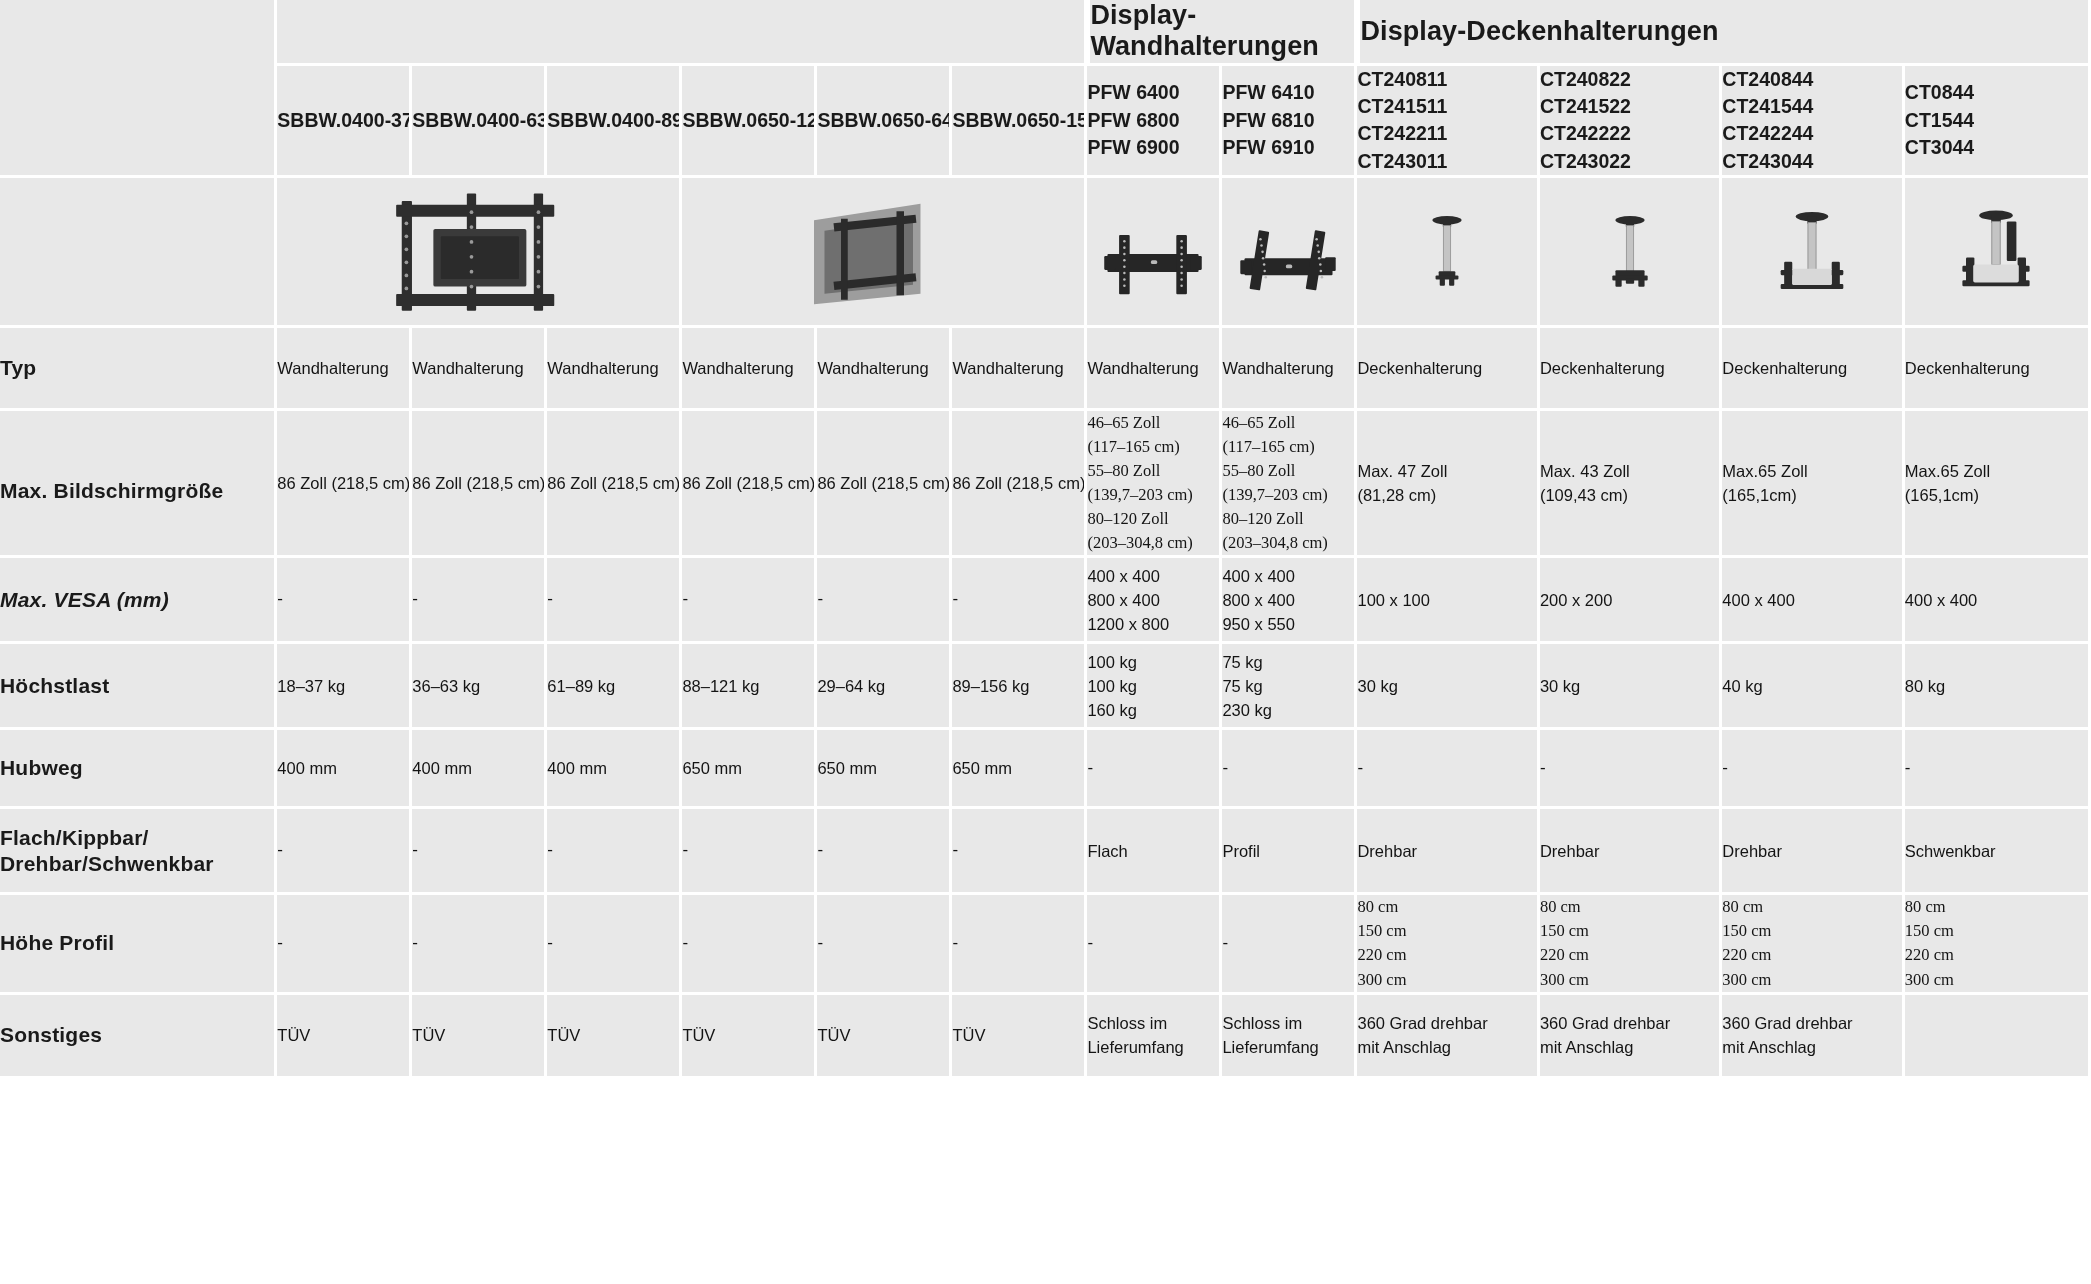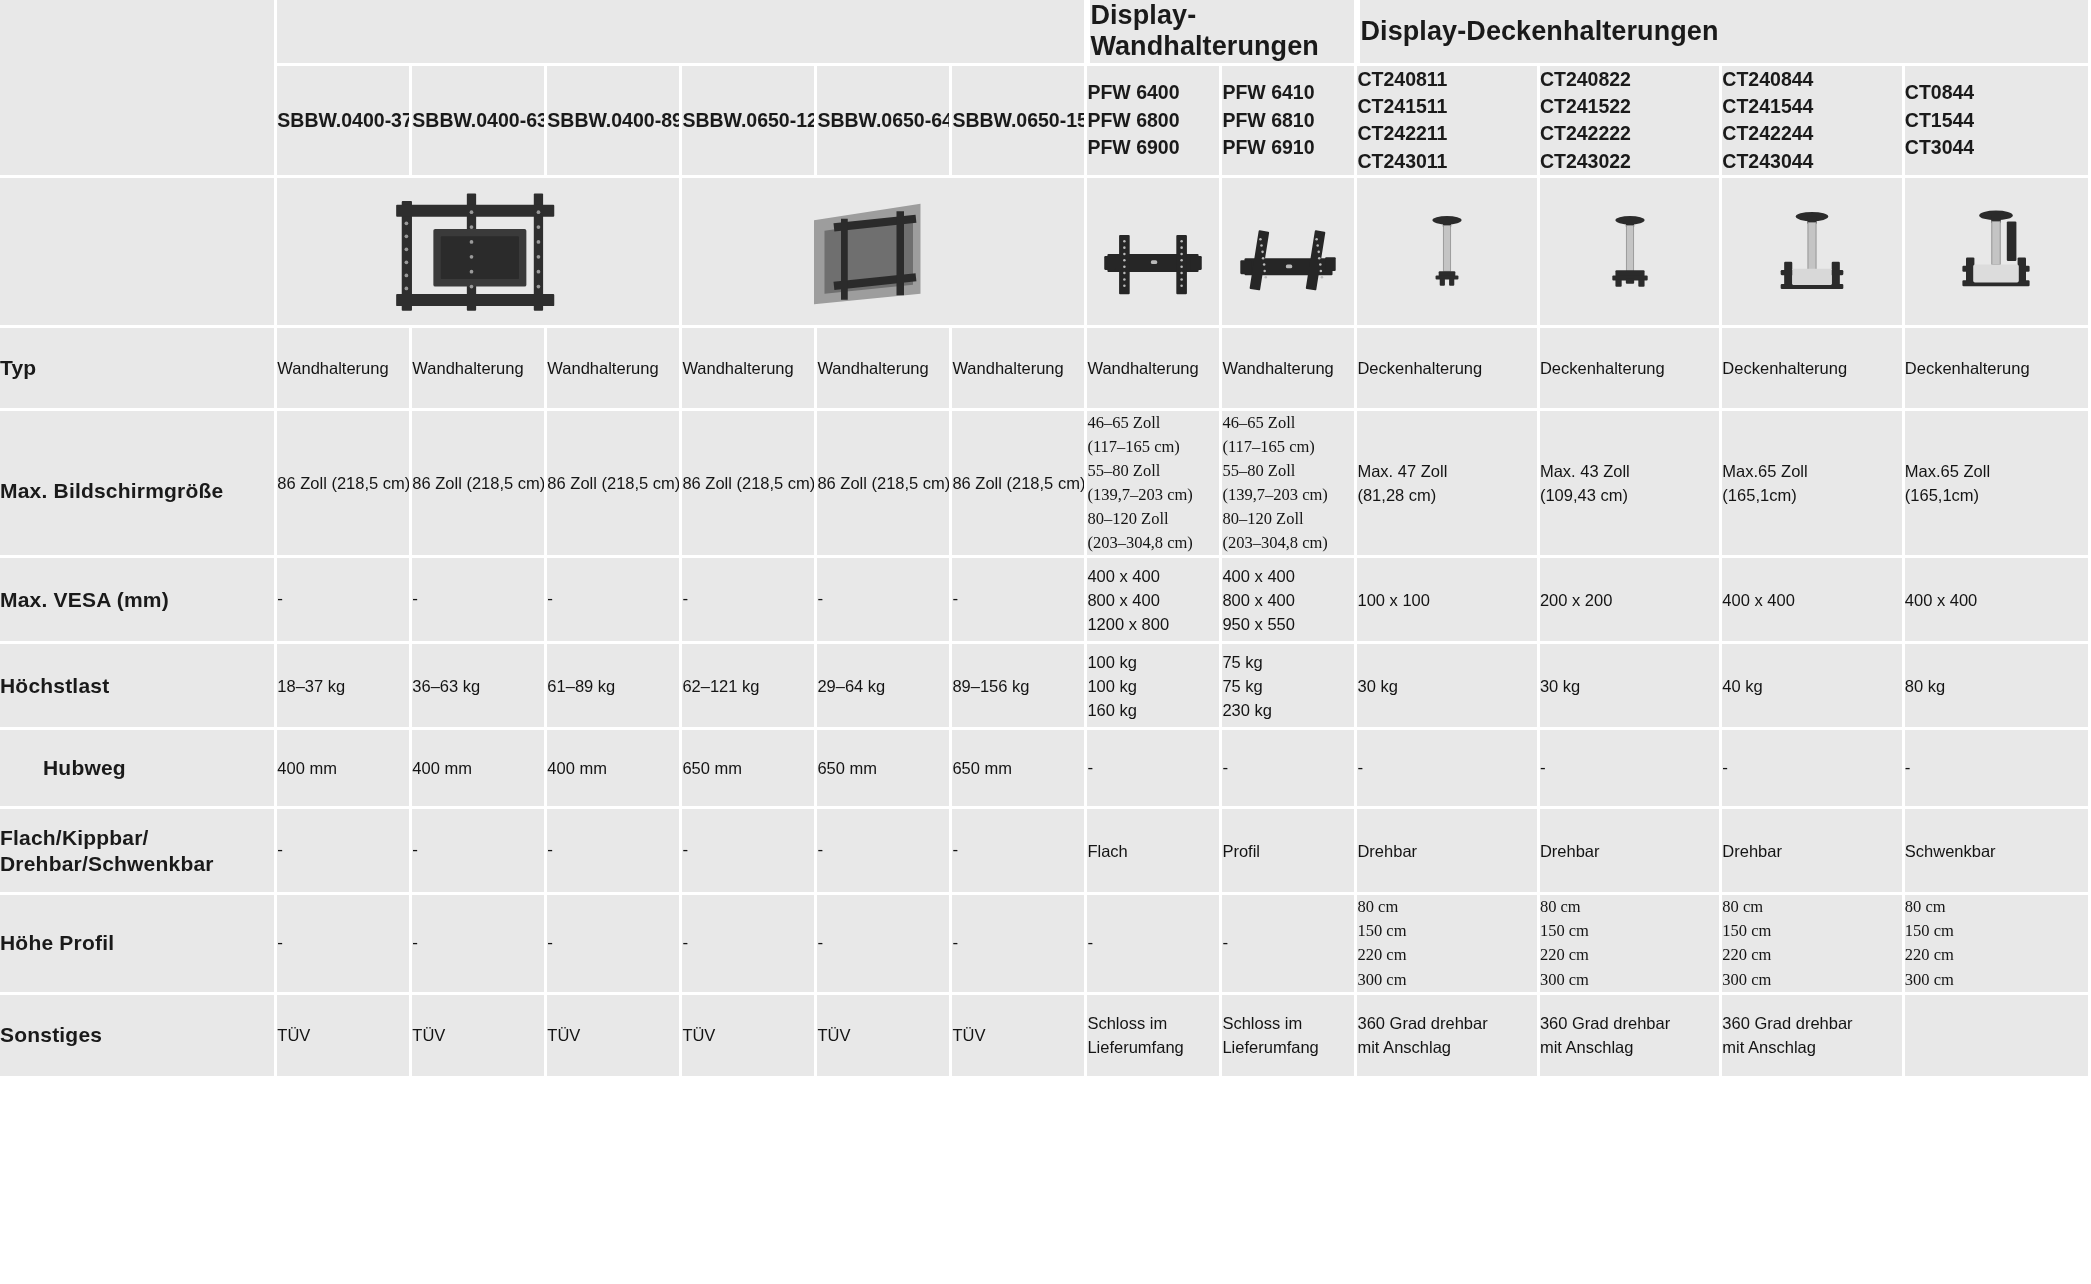--- a/index.html
+++ b/index.html
@@ -456,21 +456,21 @@
             <span class="ln">Max.65 Zoll</span>
             <span class="ln">(165,1cm)</span>
           </td>
           <td class="data">
             <span class="ln">Max.65 Zoll</span>
             <span class="ln">(165,1cm)</span>
           </td>
         </tr>
         <tr style="height: 86px;">
           <td class="labelcell">
-            <span style="display: block;">Max. VESA (mm)</span>
+            <span style="display: block; font-style: italic;">Max. VESA (mm)</span>
           </td>
           <td class="data dash">
             <span class="ln">-</span>
           </td>
           <td class="data dash">
             <span class="ln">-</span>
           </td>
           <td class="data dash">
             <span class="ln">-</span>
           </td>
@@ -513,21 +513,21 @@
           <td class="data">
             <span class="ln">18–37 kg</span>
           </td>
           <td class="data">
             <span class="ln">36–63 kg</span>
           </td>
           <td class="data">
             <span class="ln">61–89 kg</span>
           </td>
           <td class="data">
-            <span class="ln">62–121 kg</span>
+            <span class="ln">88–121 kg</span>
           </td>
           <td class="data">
             <span class="ln">29–64 kg</span>
           </td>
           <td class="data">
             <span class="ln">89–156 kg</span>
           </td>
           <td class="data">
             <span class="ln">100 kg</span>
             <span class="ln">100 kg</span>
@@ -546,21 +546,21 @@
           </td>
           <td class="data">
             <span class="ln">40 kg</span>
           </td>
           <td class="data">
             <span class="ln">80 kg</span>
           </td>
         </tr>
         <tr style="height: 79px;">
           <td class="labelcell">
-            <span style="display: block; padding-left: 43px;">Hubweg</span>
+            <span style="display: block;">Hubweg</span>
           </td>
           <td class="data">
             <span class="ln">400 mm</span>
           </td>
           <td class="data">
             <span class="ln">400 mm</span>
           </td>
           <td class="data">
             <span class="ln">400 mm</span>
           </td>

